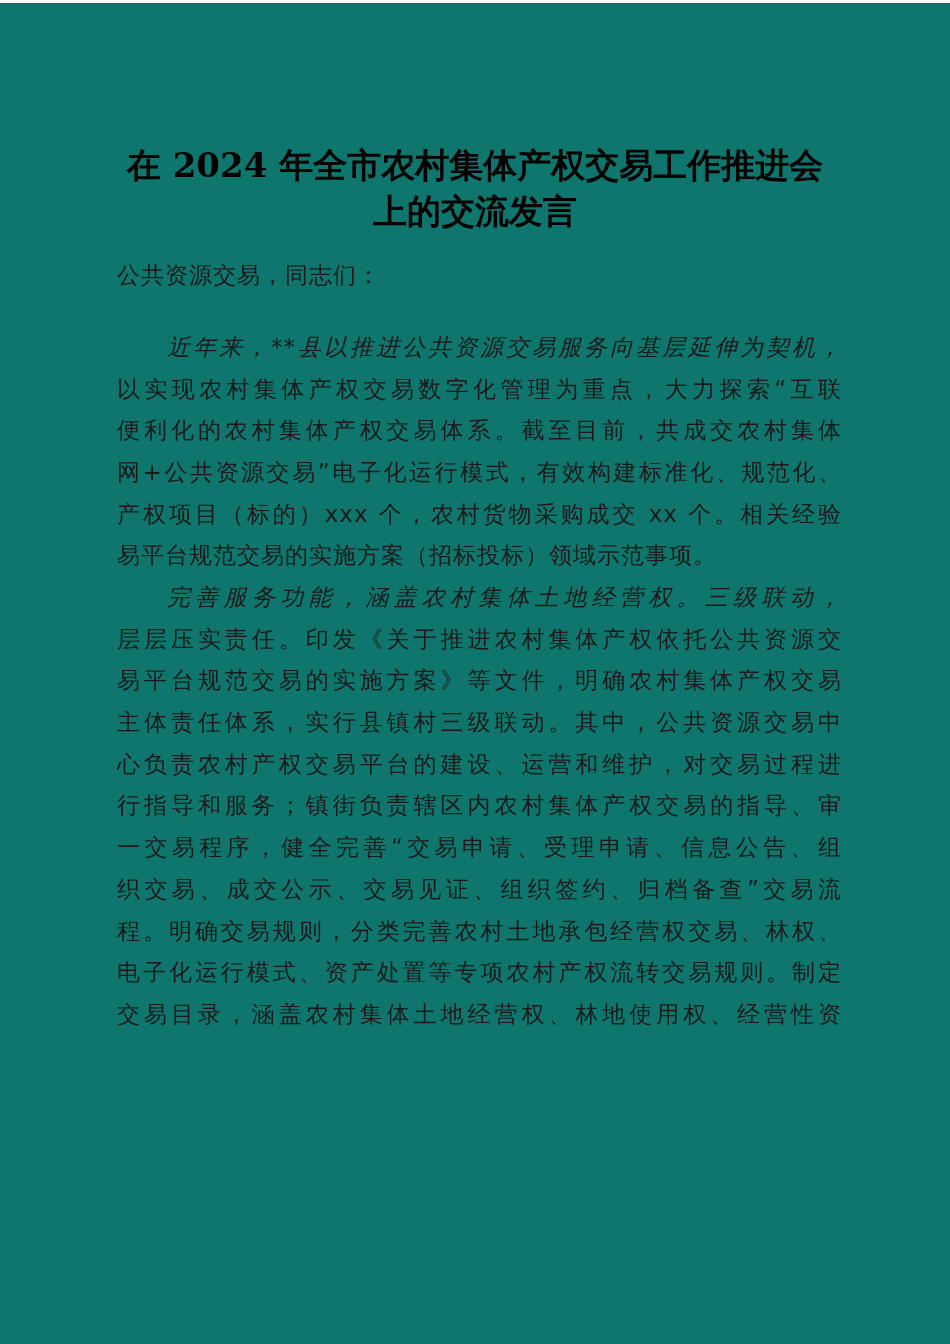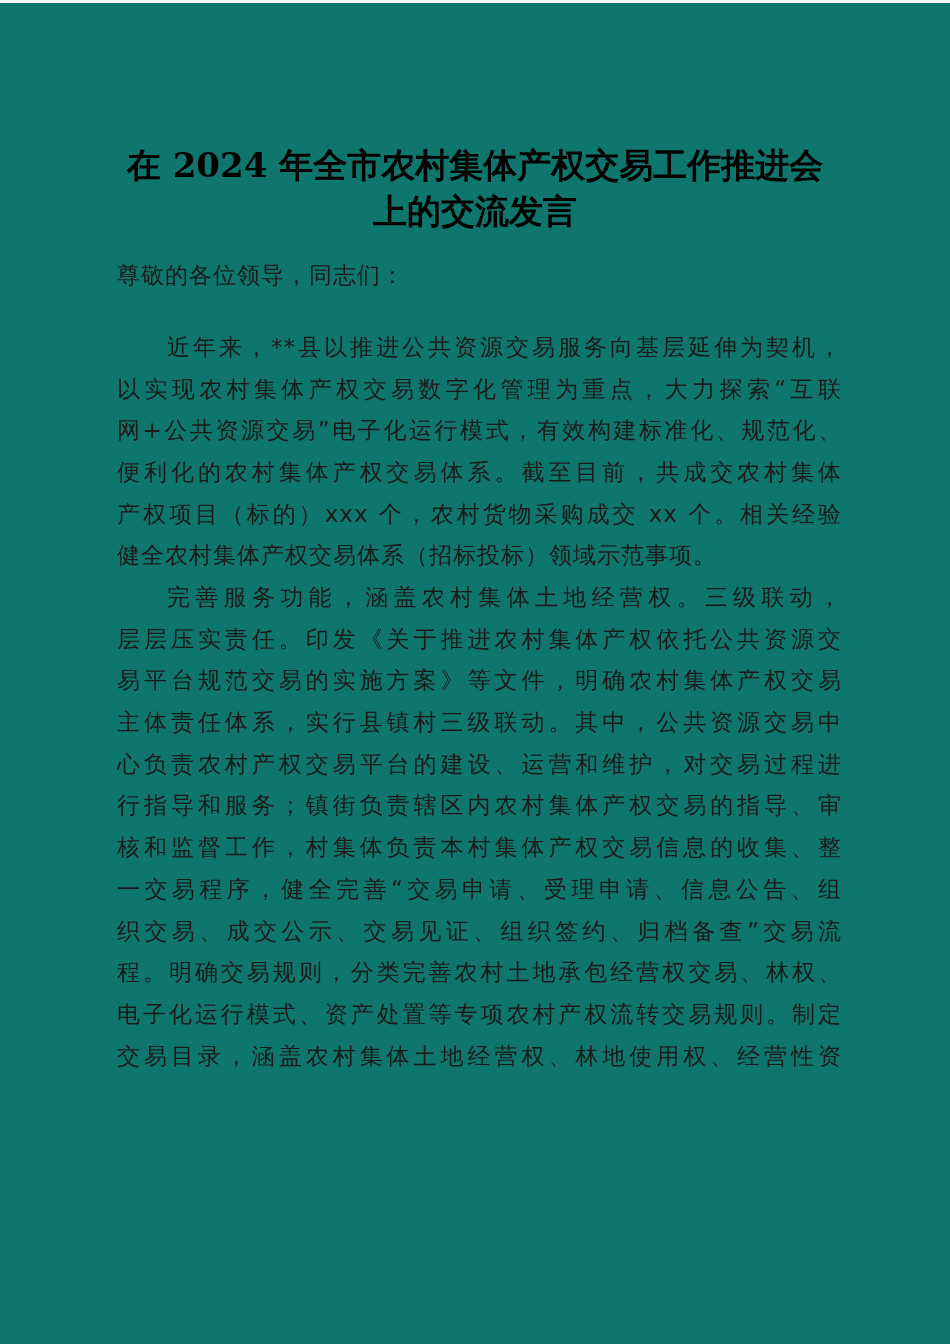--- a/index.html
+++ b/index.html
@@ -50,59 +50,59 @@
       height: 41.7px;
       text-align: justify;
       text-align-last: justify;
       letter-spacing: 1px;
     }
     .line.last {
       text-align-last: left;
     }
     .line.indent {
       padding-left: 50px;
+      font-style: italic;
     }
     .salutation {
       position: absolute;
       left: 117px;
       top: 252px;
       font-family: "DejaVu Sans", "Liberation Sans", sans-serif;
       font-size: 23px;
       line-height: 40px;
       color: #1a1a1a;
       letter-spacing: 1px;
     }
   </style>
 </head>
 <body>
 
 <div class="page">
 
   <div class="title title-line-1">在 2024 年全市农村集体产权交易工作推进会</div>
   <div class="title title-line-2">上的交流发言</div>
 
-  <div class="salutation">尊敬的各位领导，同志们：</div>
+  <div class="salutation">公共资源交易，同志们：</div>
 
   <div class="body-text" style="top: 324px;">
     <span class="line indent">近年来，**县以推进公共资源交易服务向基层延伸为契机，</span>
     <span class="line">以实现农村集体产权交易数字化管理为重点，大力探索“互联</span>
+    <span class="line">便利化的农村集体产权交易体系。截至目前，共成交农村集体</span>
     <span class="line">网+公共资源交易”电子化运行模式，有效构建标准化、规范化、</span>
-    <span class="line">便利化的农村集体产权交易体系。截至目前，共成交农村集体</span>
     <span class="line">产权项目（标的）xxx 个，农村货物采购成交 xx 个。相关经验</span>
-    <span class="line last">健全农村集体产权交易体系（招标投标）领域示范事项。</span>
+    <span class="line last">易平台规范交易的实施方案（招标投标）领域示范事项。</span>
   </div>
 
   <div class="body-text" style="top: 574px;">
     <span class="line indent">完善服务功能，涵盖农村集体土地经营权。三级联动，</span>
     <span class="line">层层压实责任。印发《关于推进农村集体产权依托公共资源交</span>
     <span class="line">易平台规范交易的实施方案》等文件，明确农村集体产权交易</span>
     <span class="line">主体责任体系，实行县镇村三级联动。其中，公共资源交易中</span>
     <span class="line">心负责农村产权交易平台的建设、运营和维护，对交易过程进</span>
     <span class="line">行指导和服务；镇街负责辖区内农村集体产权交易的指导、审</span>
-    <span class="line">核和监督工作，村集体负责本村集体产权交易信息的收集、整</span>
     <span class="line">一交易程序，健全完善“交易申请、受理申请、信息公告、组</span>
     <span class="line">织交易、成交公示、交易见证、组织签约、归档备查”交易流</span>
     <span class="line">程。明确交易规则，分类完善农村土地承包经营权交易、林权、</span>
     <span class="line">电子化运行模式、资产处置等专项农村产权流转交易规则。制定</span>
     <span class="line">交易目录，涵盖农村集体土地经营权、林地使用权、经营性资</span>
   </div>
 
 </div>
 
 </body></html>

